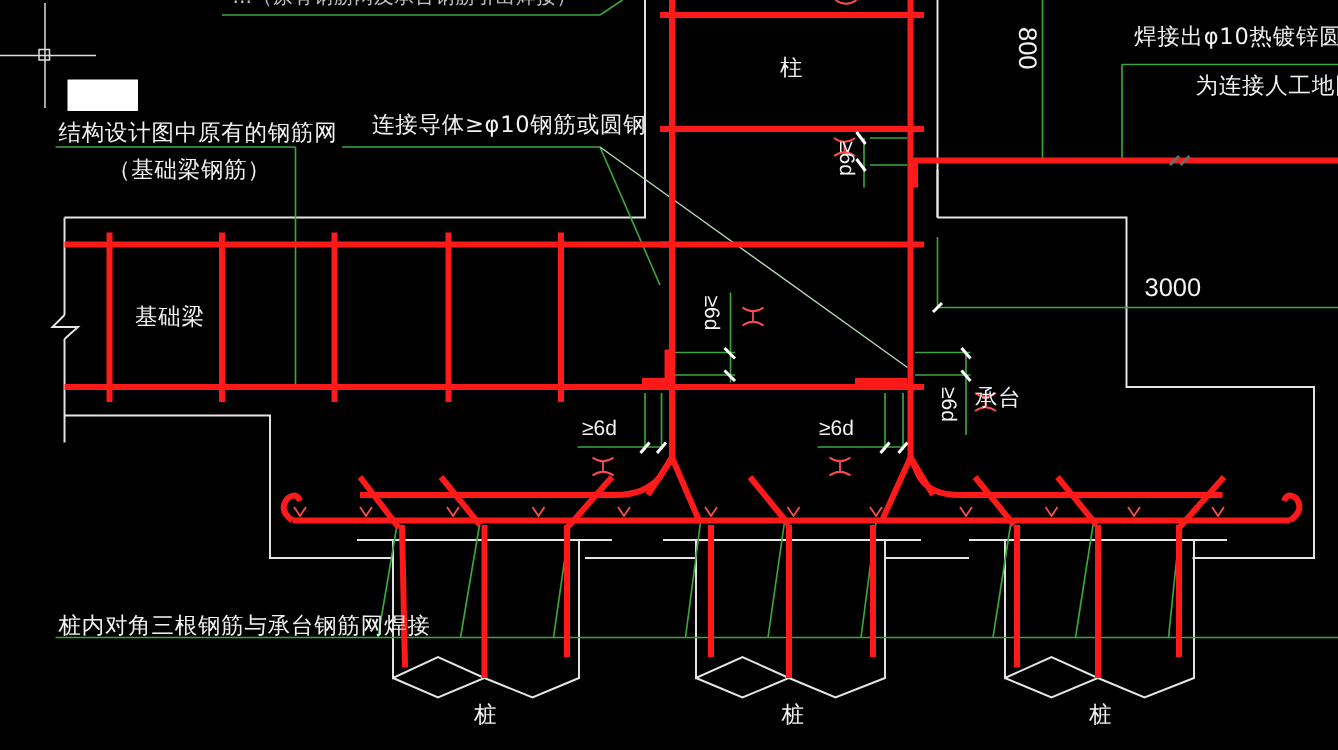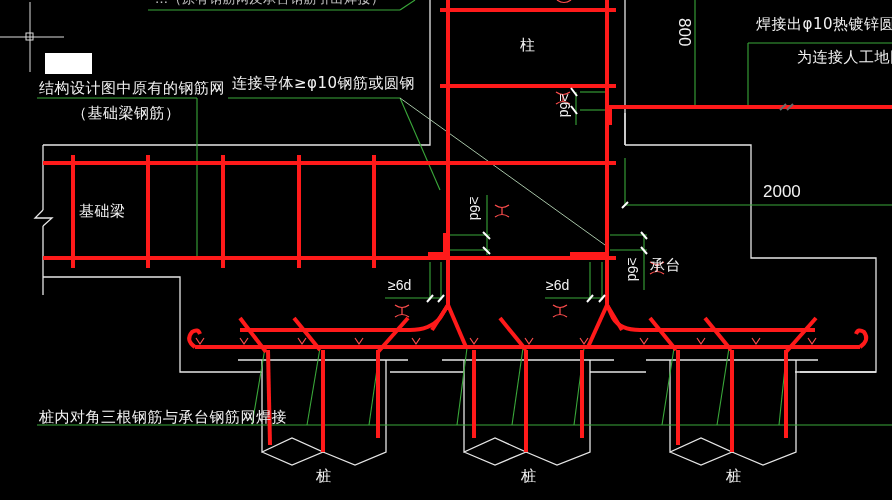--- a/index.html
+++ b/index.html
@@ -187,30 +187,30 @@
     <line x1="30" y1="2" x2="30" y2="72"></line>
     <line x1="0" y1="37" x2="64" y2="37"></line>
     <rect x="26" y="33" width="7" height="7"></rect>
   </g>
   <rect x="45" y="53" width="47" height="21" fill="#ffffff"></rect>
 </svg>
 
 <div class="lbl cn" style="left:155px;top:-8px;opacity:.8;font-size:13px">…（原有钢筋网及承台钢筋引出焊接）</div>
 <div class="lbl cn" style="left:39px;top:81px">结构设计图中原有的钢筋网</div>
 <div class="lbl cn" style="left:72px;top:106px">（基础梁钢筋）</div>
-<div class="lbl cn" style="left:232px;top:76px">连接导体≥φ10钢筋或圆钢</div>
+<div class="lbl cn" style="left:248px;top:76px">连接导体≥φ10钢筋或圆钢</div>
 <div class="lbl cn" style="left:756px;top:17px">焊接出φ10热镀锌圆钢</div>
 <div class="lbl cn" style="left:797px;top:50px">为连接人工地网</div>
 <div class="lbl cn" style="left:520px;top:38px">柱</div>
-<div class="lbl cn" style="left:79px;top:204px">基础梁</div>
+<div class="lbl cn" style="left:90px;top:204px">基础梁</div>
 <div class="lbl cn" style="left:650px;top:258px">承台</div>
 <div class="lbl cn" style="left:39px;top:410px">桩内对角三根钢筋与承台钢筋网焊接</div>
 <div class="lbl cn" style="left:316px;top:469px">桩</div>
 <div class="lbl cn" style="left:521px;top:469px">桩</div>
 <div class="lbl cn" style="left:726px;top:469px">桩</div>
 
 <div class="lbl num rot90" style="left:693px;top:18px">800</div>
-<div class="lbl num" style="left:763px;top:183px">2000</div>
+<div class="lbl num" style="left:763px;top:183px">3000</div>
 <div class="lbl small rot90" style="left:572px;top:94px">≥6d</div>
 <div class="lbl small rot90" style="left:482px;top:197px">≥6d</div>
 <div class="lbl small rot90" style="left:640px;top:258px">≥6d</div>
 <div class="lbl small" style="left:388px;top:278px">≥6d</div>
 <div class="lbl small" style="left:546px;top:278px">≥6d</div>
 
 </body></html>

